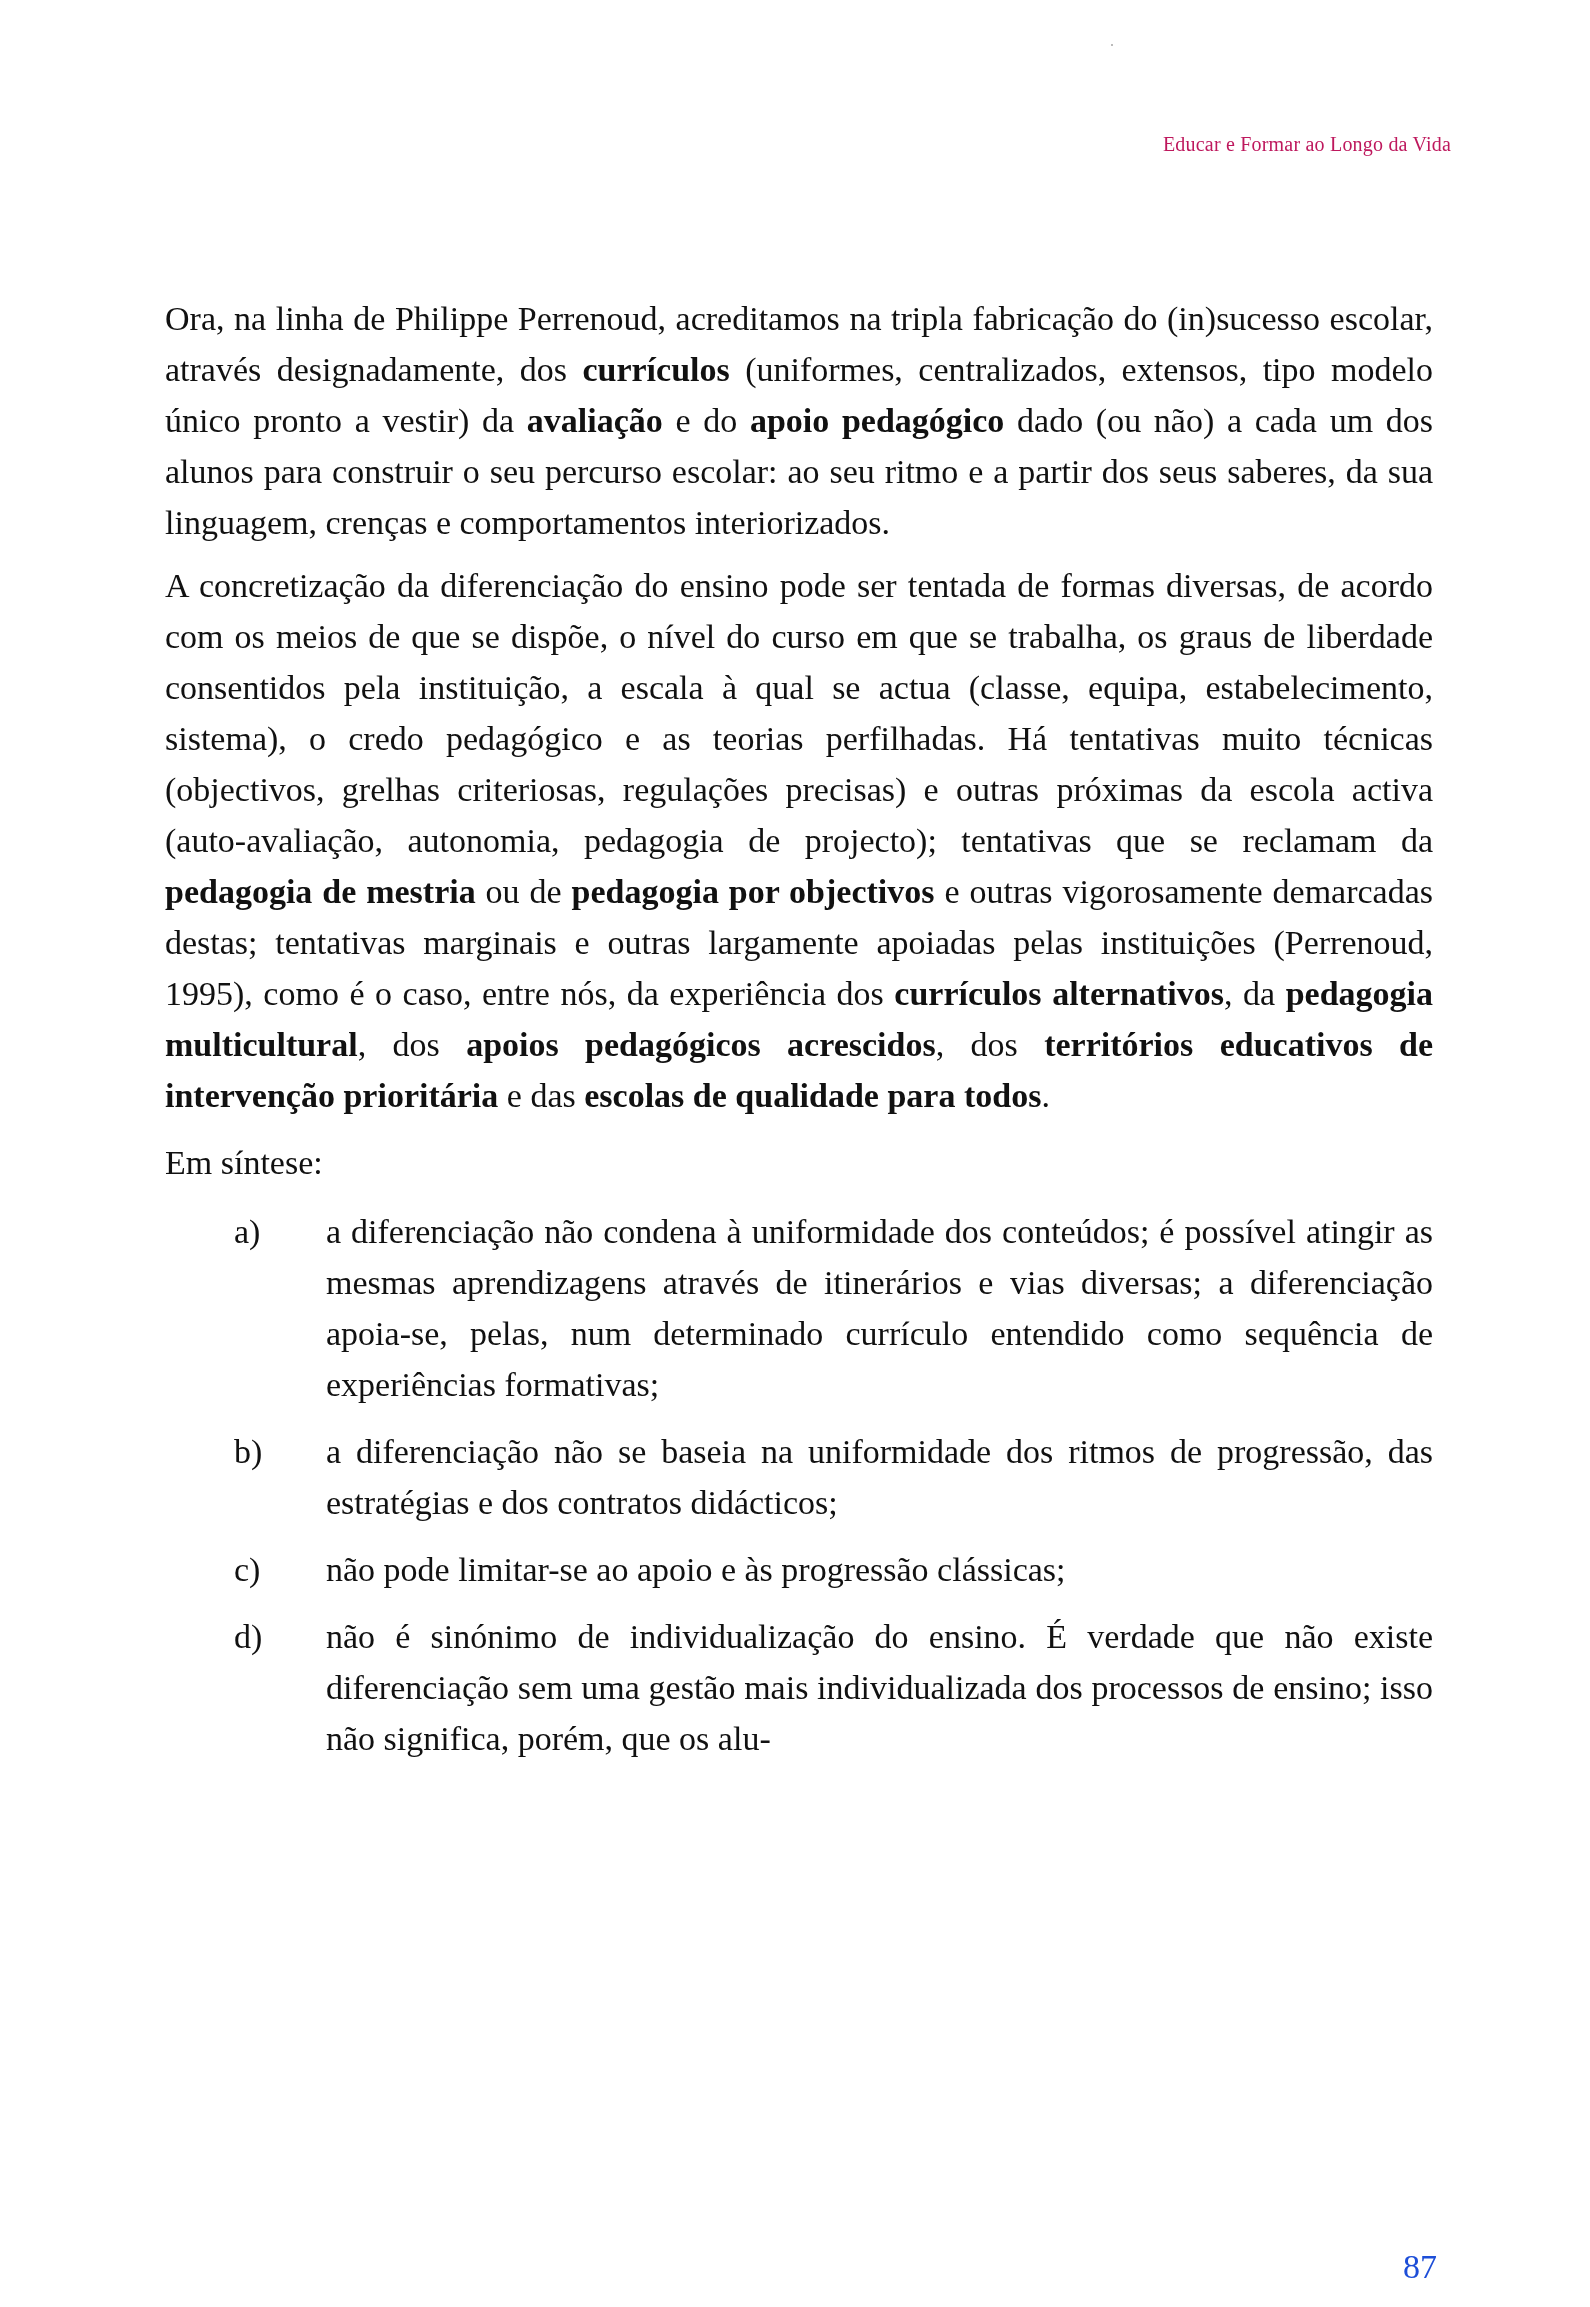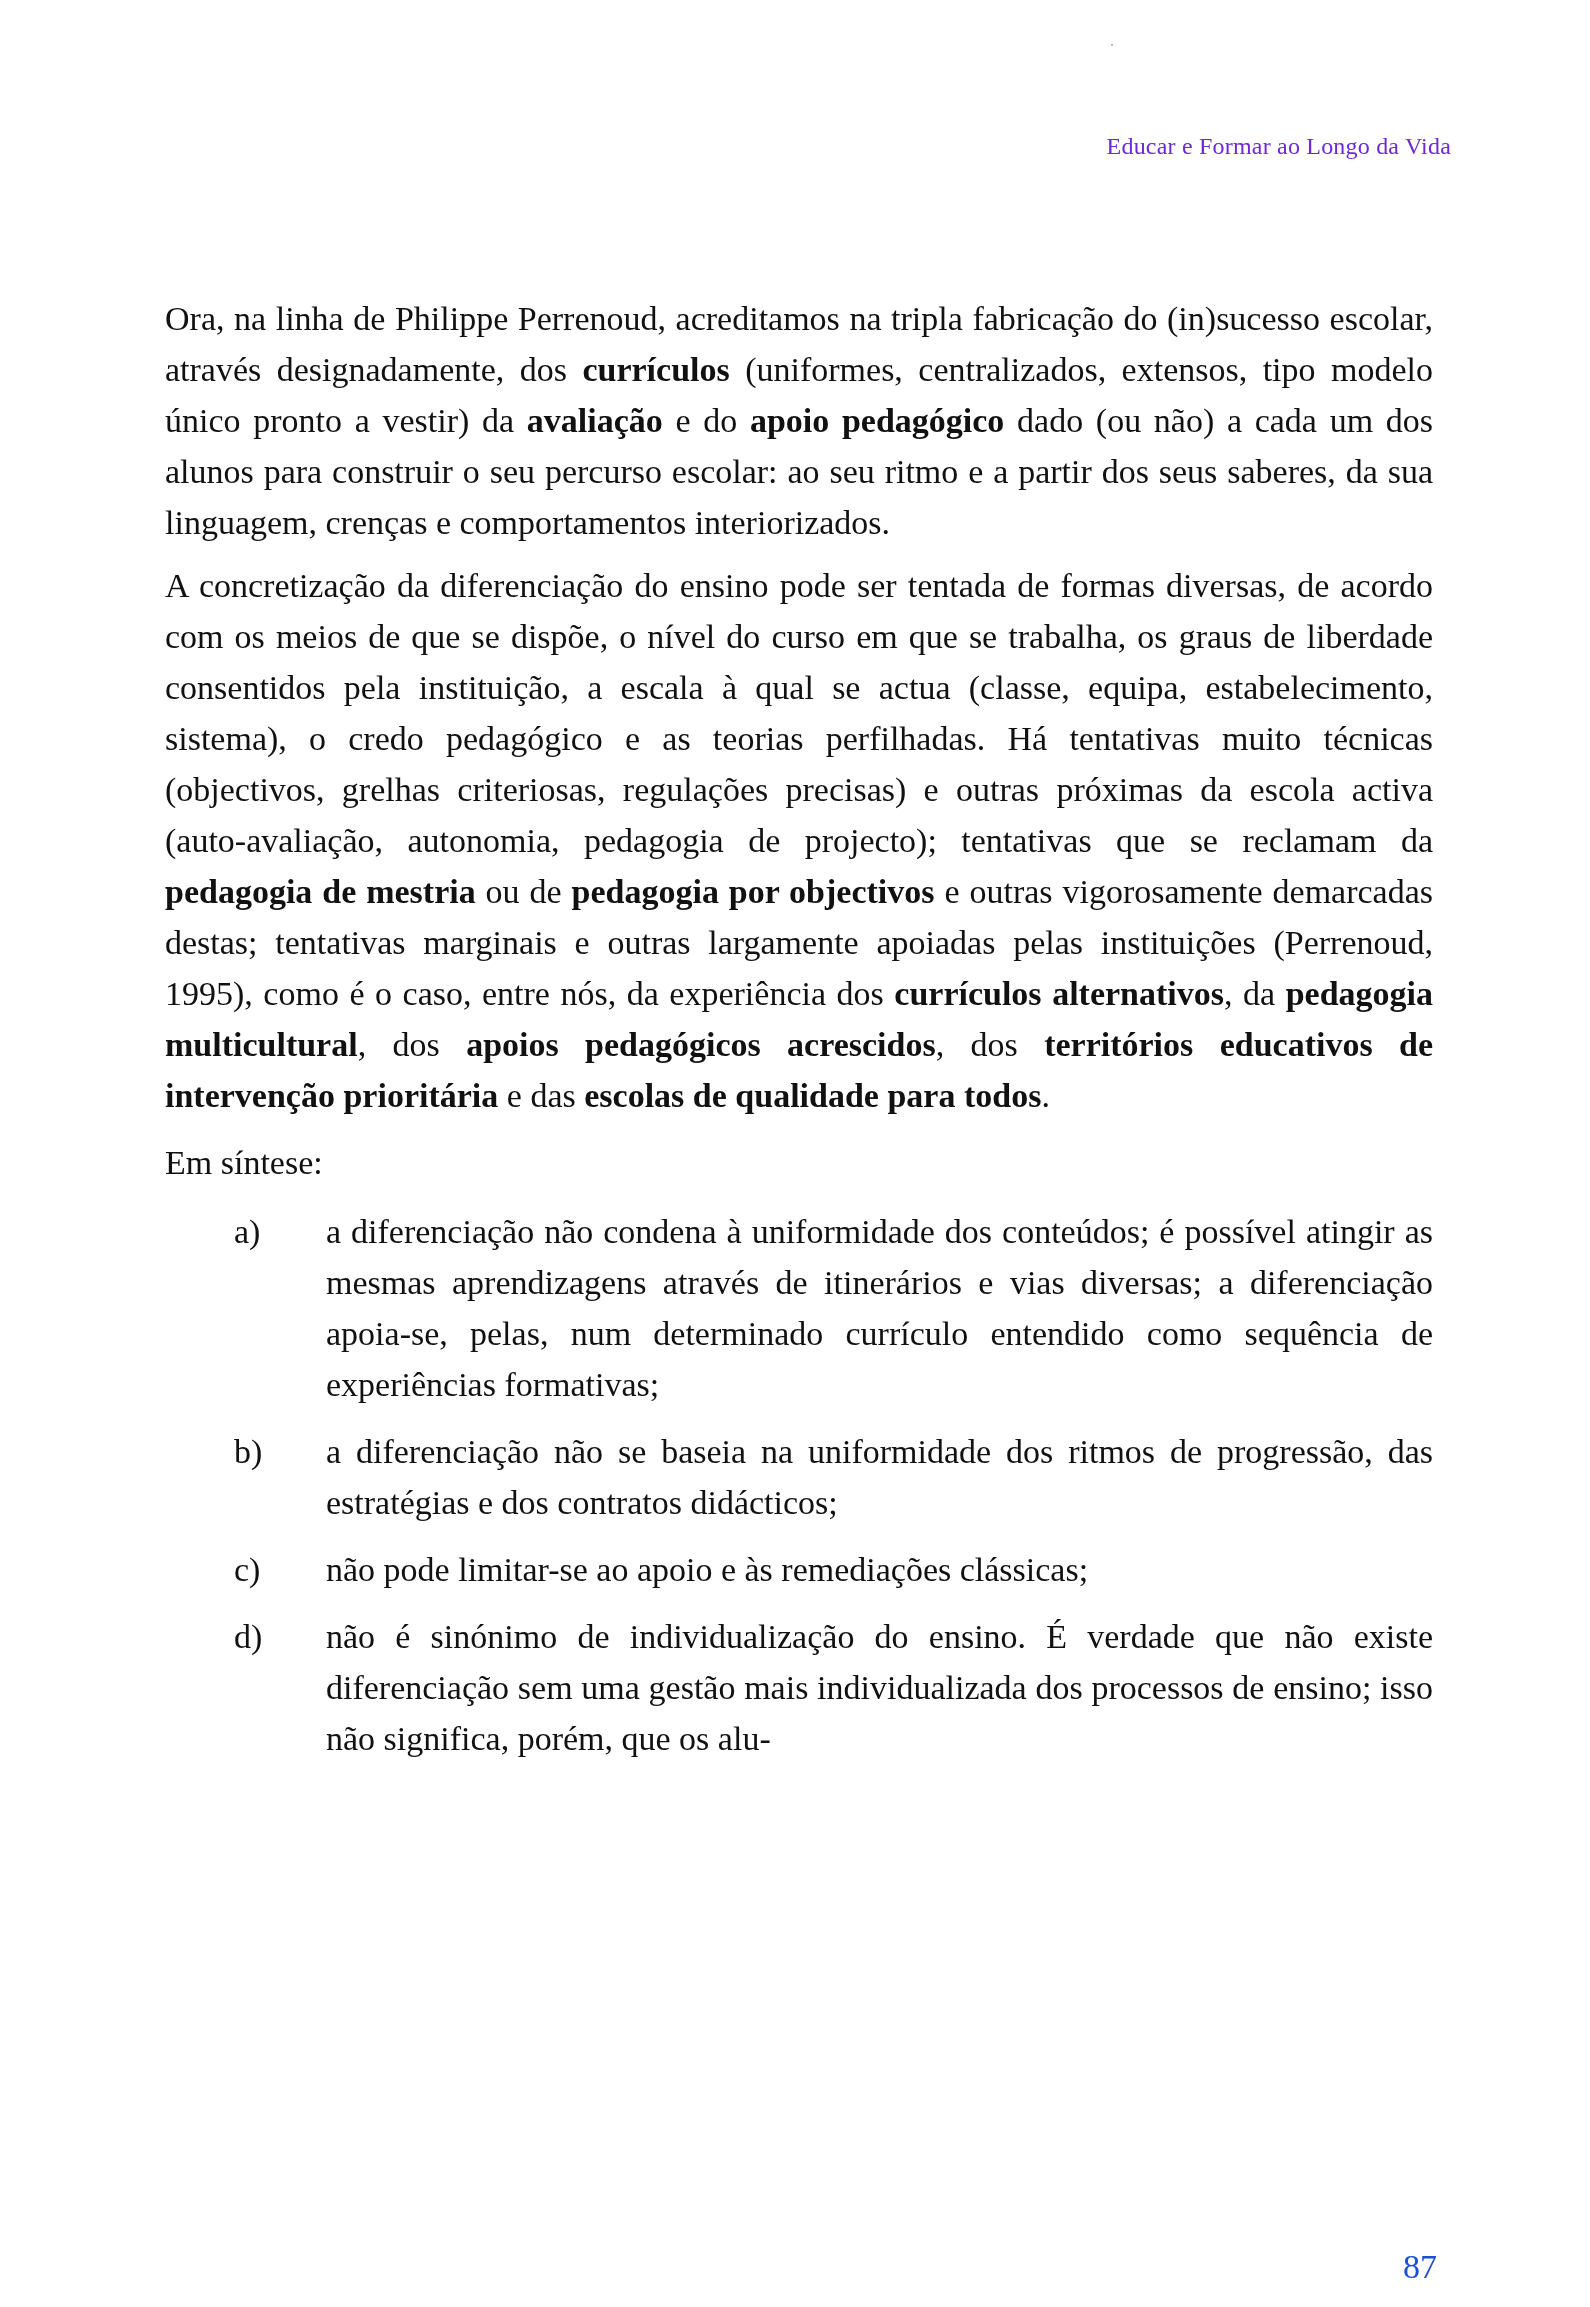--- a/index.html
+++ b/index.html
@@ -12,23 +12,23 @@
       height: 2307px;
       position: relative;
       overflow: hidden;
       color: #111111;
       font-family: "Liberation Serif", "DejaVu Serif", serif;
     }
     .running-header {
       position: absolute;
       top: 133px;
       right: 140px;
-      font-size: 24px;
+      font-size: 20px;
       letter-spacing: 0.2px;
-      color: #6d28d9;
+      color: #be185d;
     }
     .scan-dot {
       position: absolute;
       top: 44px;
       left: 1111px;
       width: 1.8px;
       height: 1.8px;
       background: #bbbbbb;
     }
     .body-text {
@@ -96,21 +96,21 @@
     <li class="list-item">
       <span class="list-label">a)</span>
       <span>a diferenciação não condena à uniformidade dos conteúdos; é possível atingir as mesmas aprendizagens através de itinerários e vias diversas; a diferenciação apoia-se, pelas, num determinado currículo entendido como sequência de experiências formativas;</span>
     </li>
     <li class="list-item">
       <span class="list-label">b)</span>
       <span>a diferenciação não se baseia na uniformidade dos ritmos de progressão, das estratégias e dos contratos didácticos;</span>
     </li>
     <li class="list-item">
       <span class="list-label">c)</span>
-      <span>não pode limitar-se ao apoio e às remediações clássicas;</span>
+      <span>não pode limitar-se ao apoio e às progressão clássicas;</span>
     </li>
     <li class="list-item">
       <span class="list-label">d)</span>
       <span>não é sinónimo de individualização do ensino. É verdade que não existe diferenciação sem uma gestão mais individualizada dos processos de ensino; isso não significa, porém, que os alu-</span>
     </li>
   </ul>
 </div>
 
 <div class="page-number">87</div>
 

